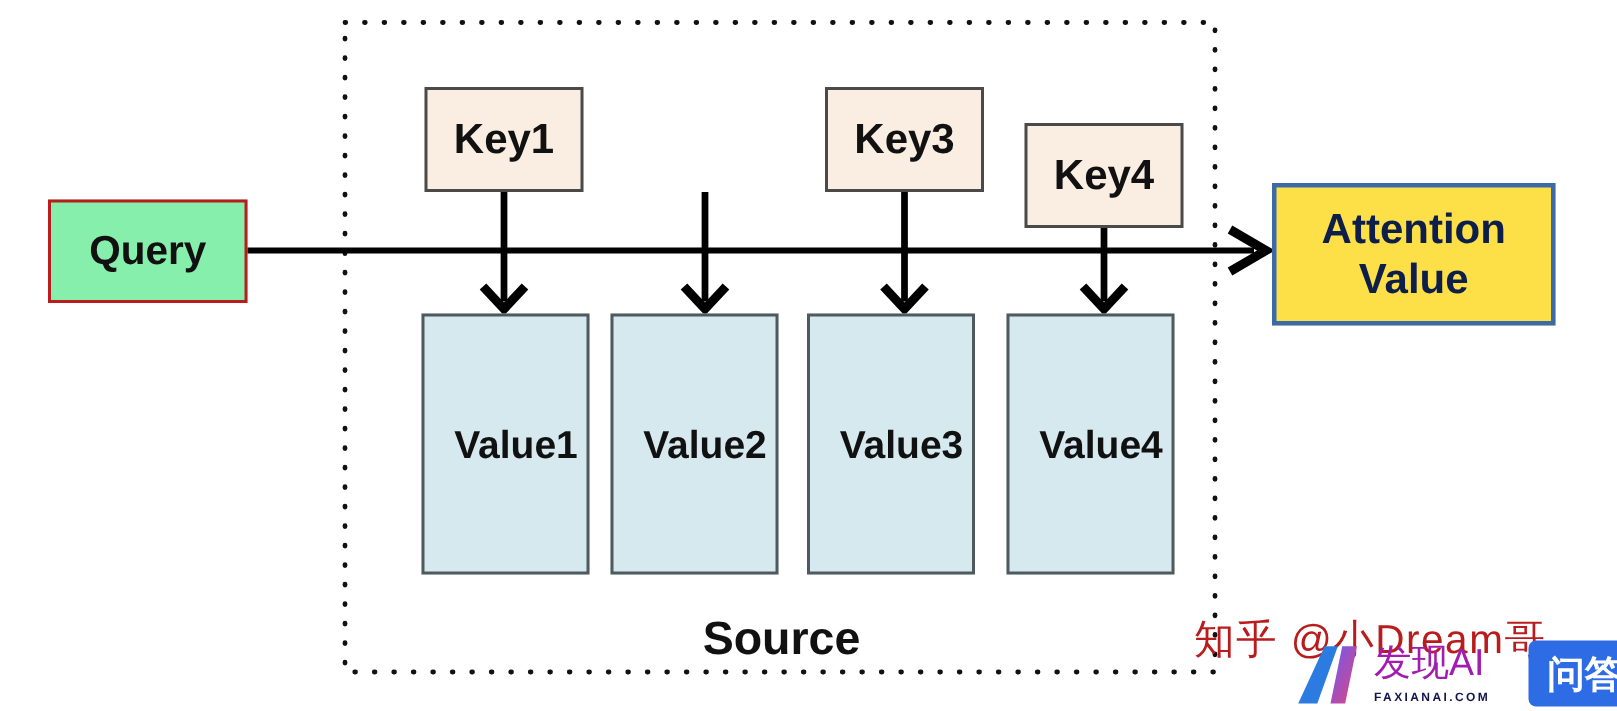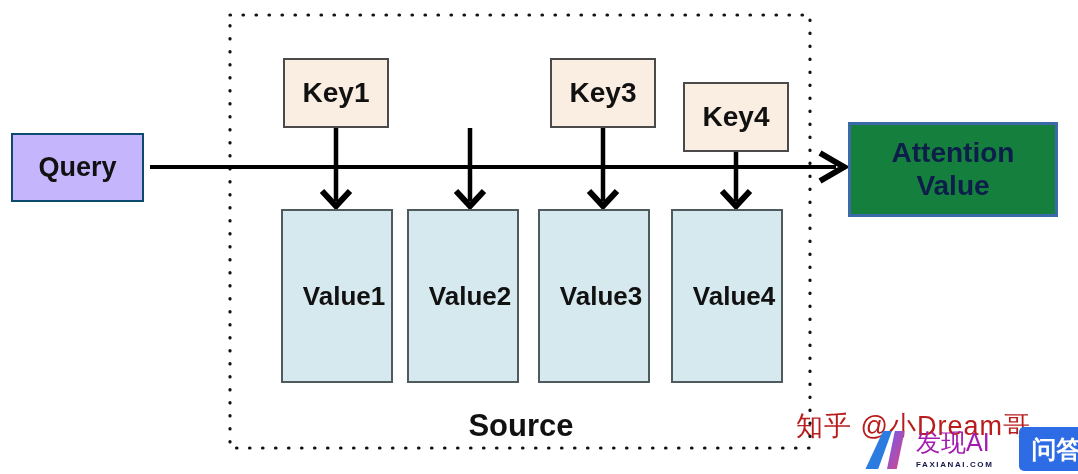--- a/index.html
+++ b/index.html
@@ -23,23 +23,23 @@
     box-sizing: border-box;
     display: flex;
     align-items: center;
     justify-content: center;
     font-weight: 700;
     color: #111111;
     z-index: 2;
     text-align: center;
   }
   .query-box {
-    left: 11px; top: 133px; width: 133px; height: 69px;
-    background: #c4b5fd;
-    border: 2px solid #0c4a6e;
+    left: 32px; top: 133px; width: 133px; height: 69px;
+    background: #86efac;
+    border: 2px solid #b91c1c;
     font-size: 27px;
   }
   .key-box {
     top: 58px; width: 106px; height: 70px;
     background: #faeee3;
     border: 2px solid #4a4a4a;
     font-size: 28px;
   }
   .key-1 { left: 283px; }
   .key-2 { left: 417px; }
@@ -50,22 +50,22 @@
     background: #d6e9ee;
     border: 2px solid #4f5a5e;
     font-size: 26px;
     padding-left: 14px;
   }
   .value-1 { left: 281px; }
   .value-2 { left: 407px; }
   .value-3 { left: 538px; }
   .value-4 { left: 671px; }
   .attention-box {
-    left: 848px; top: 122px; width: 210px; height: 95px;
-    background: #15803d;
+    left: 848px; top: 122px; width: 189px; height: 95px;
+    background: #fde047;
     border: 3px solid #3c6aa9;
     font-size: 28px;
     color: #0e1e4a;
     line-height: 1.15;
     flex-direction: column;
   }
   .source-label {
     position: absolute;
     left: 231px; top: 408px; width: 580px;
     text-align: center;

